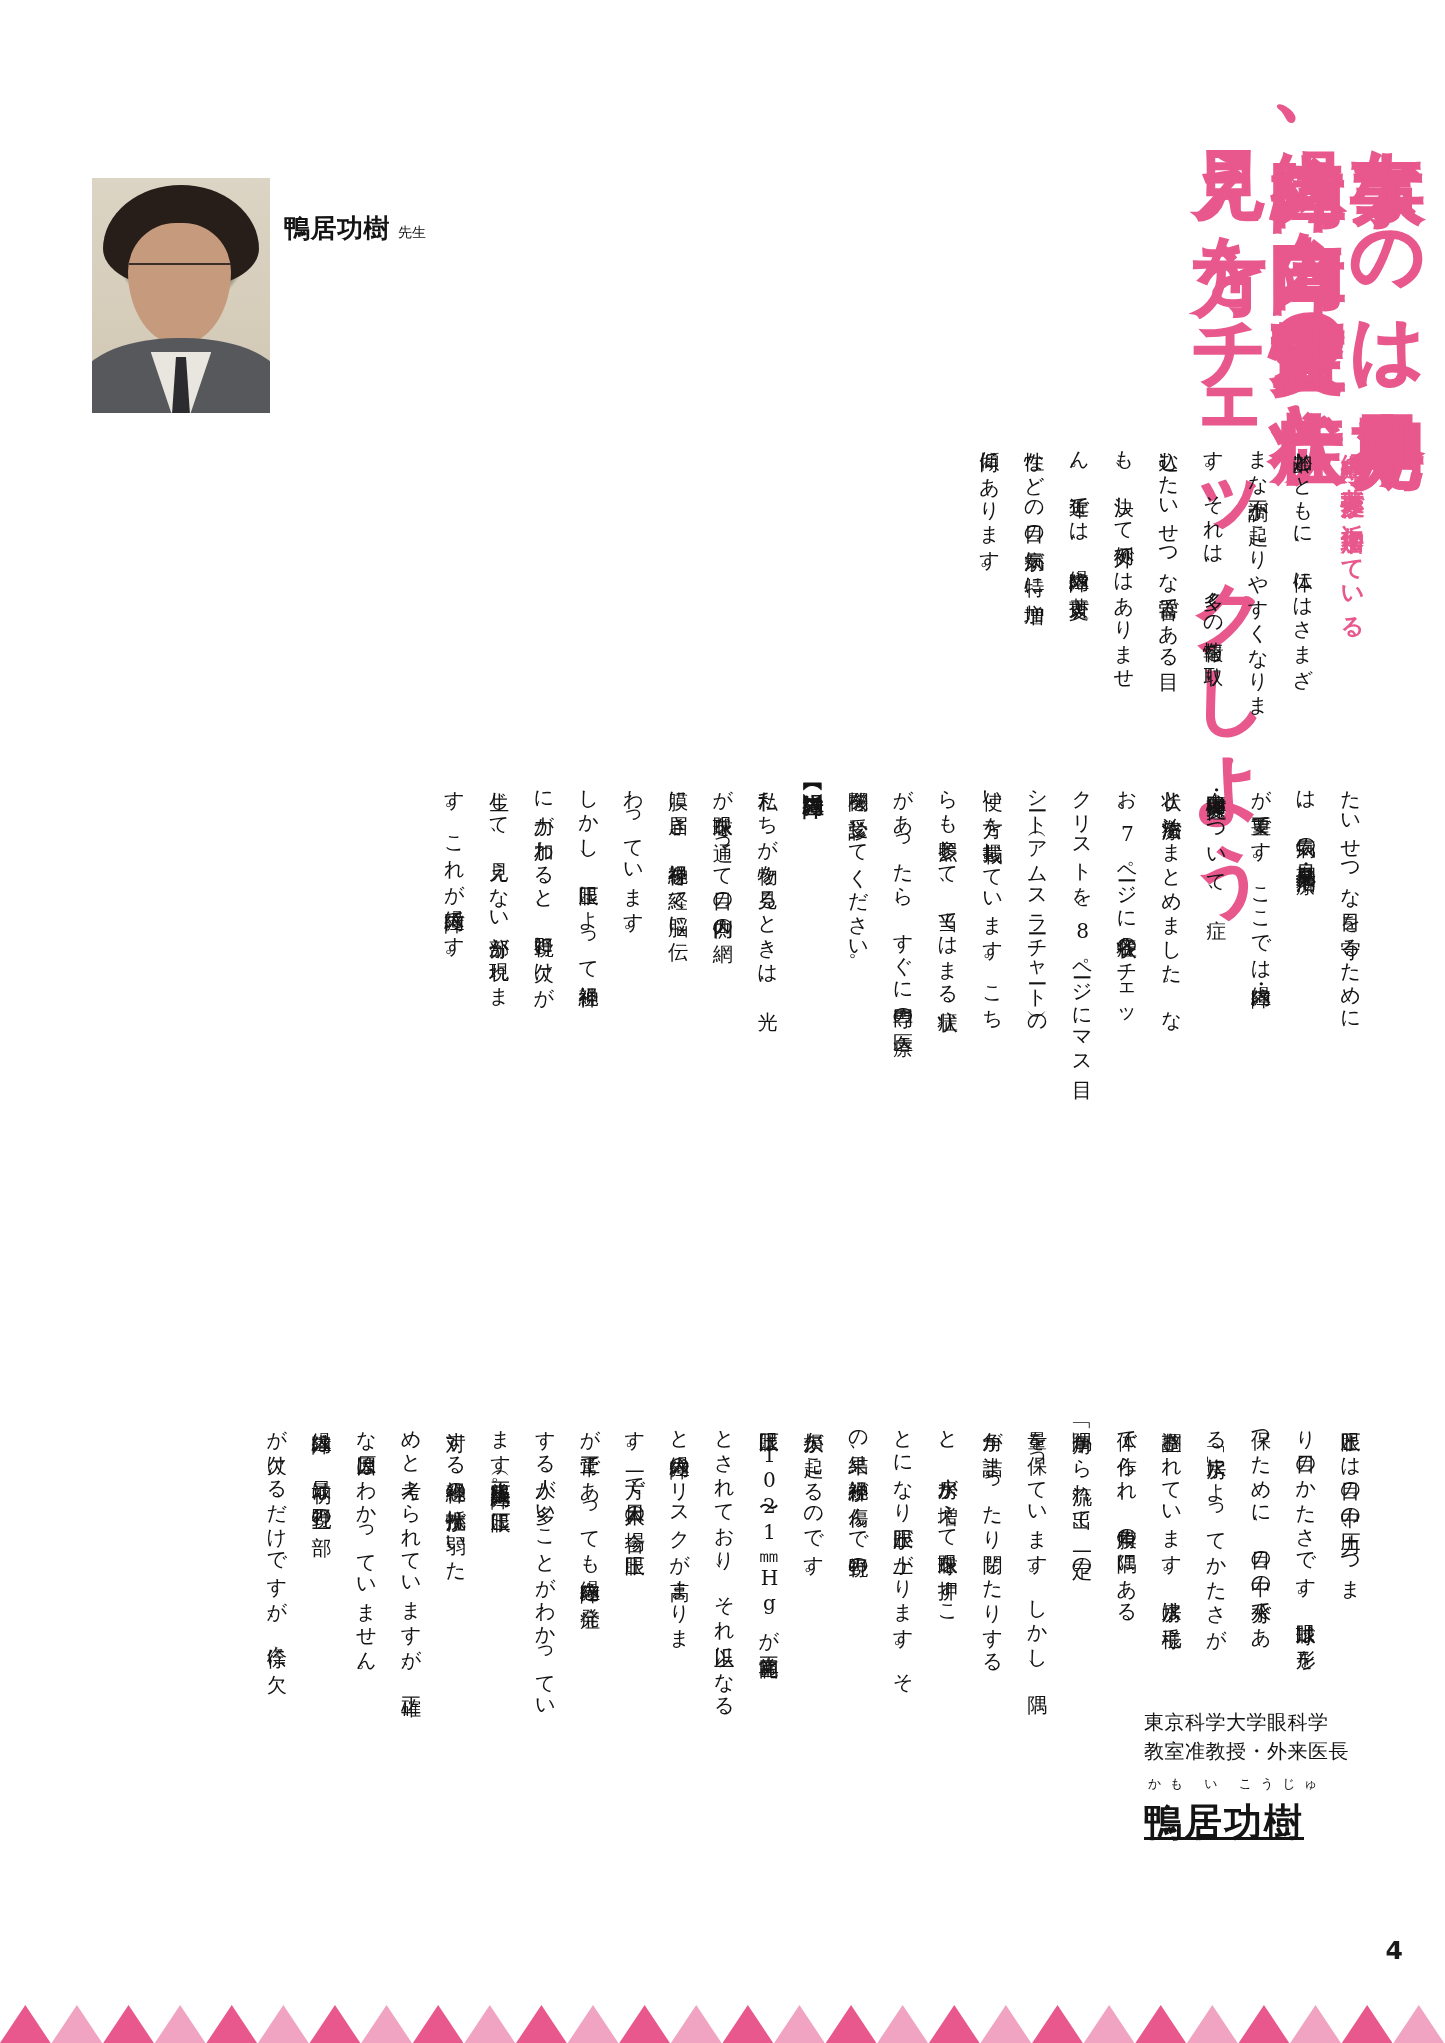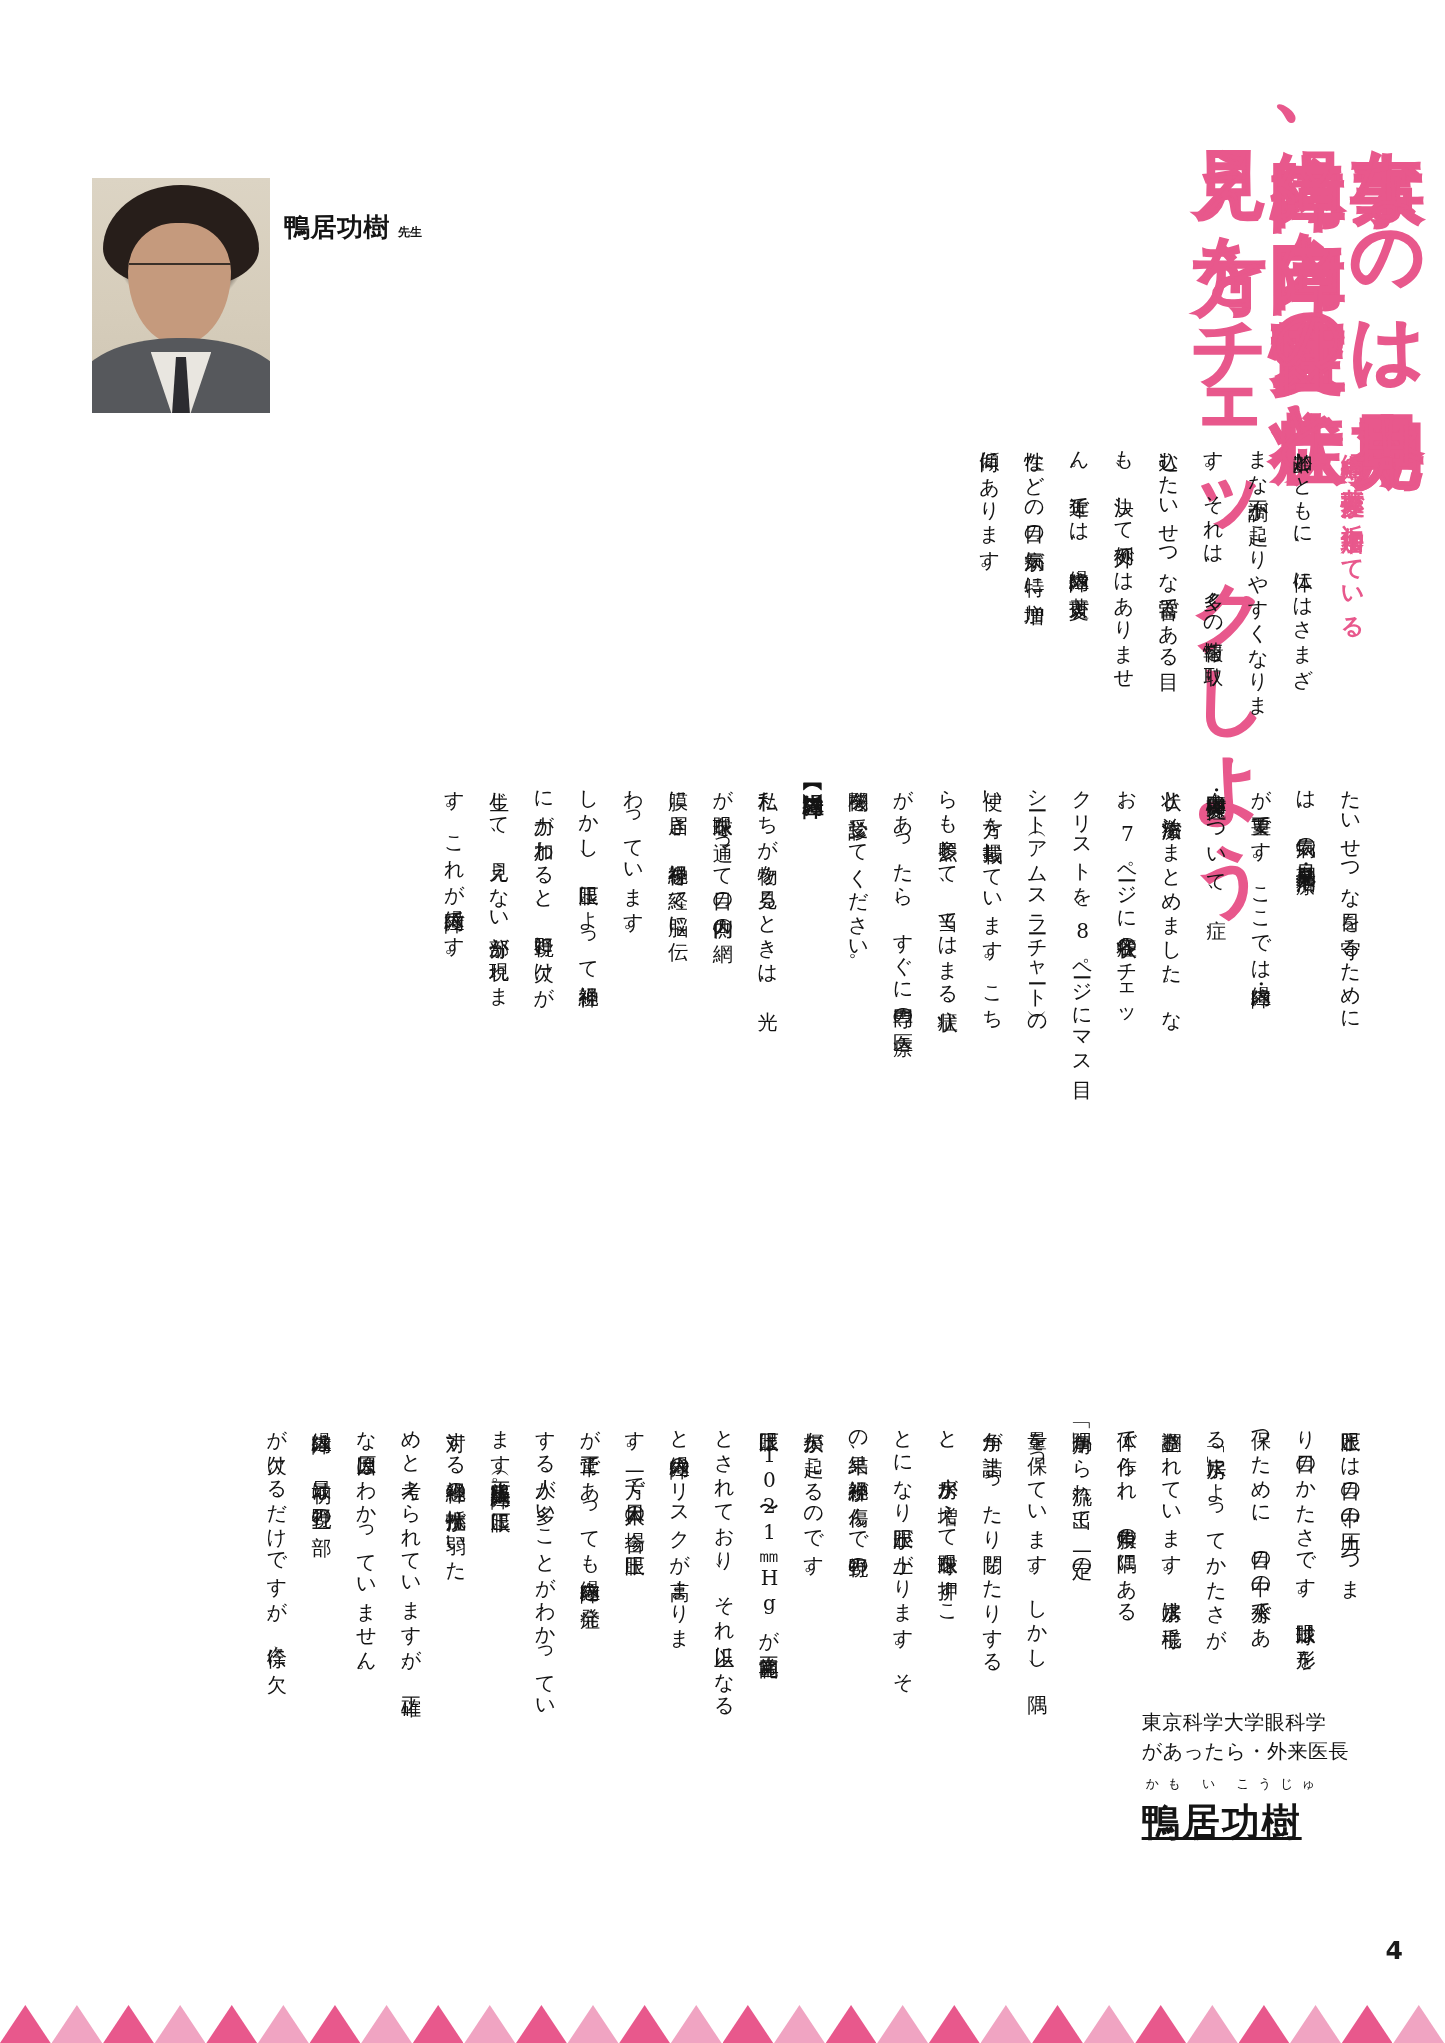--- a/index.html
+++ b/index.html
@@ -79,21 +79,21 @@
   }
 
   .doc-name{
     position:absolute;left:284px;top:182px;
     font-family:"DejaVu Sans","Liberation Sans",sans-serif;
     font-weight:bold;font-size:26px;color:#141414;
     letter-spacing:0.5px;
     display:flex;align-items:baseline;gap:8px;
   }
   .doc-name .suffix{
-    font-size:12px;font-weight:bold;letter-spacing:0;margin-top:42px;
+    font-size:14px;font-weight:normal;letter-spacing:0;margin-top:42px;
   }
   .doc-bio{
     position:absolute;left:284px;top:216px;
     width:404px;
     font-family:"DejaVu Serif","Liberation Serif",serif;
     font-size:16.3px;
     line-height:1.47;
     color:#141414;
     text-align:justify;
     text-indent:16px;
@@ -282,21 +282,21 @@
         <div class="vcol">対する視神経の抵抗性が弱いた</div>
         <div class="vcol">めと考えられていますが、正確</div>
         <div class="vcol">な原因はわかっていません。</div>
         <div class="vcol">緑内障は、最初は視野の一部</div>
         <div class="vcol">が欠けるだけですが、徐々に欠</div>
       </div>
   </div>
 
   <div class="byline">
     <div class="affil">東京科学大学眼科学</div>
-    <div class="affil">があったら・外来医長</div>
+    <div class="affil">教室准教授・外来医長</div>
     <div class="signame">
       <span class="ruby">かも い こうじゅ</span>
       <span>鴨居功樹</span>
     </div>
   </div>
 
   <div class="pageno">4</div>
 
   <div class="footer-band">
     <div class="scallops" id="scallops">

